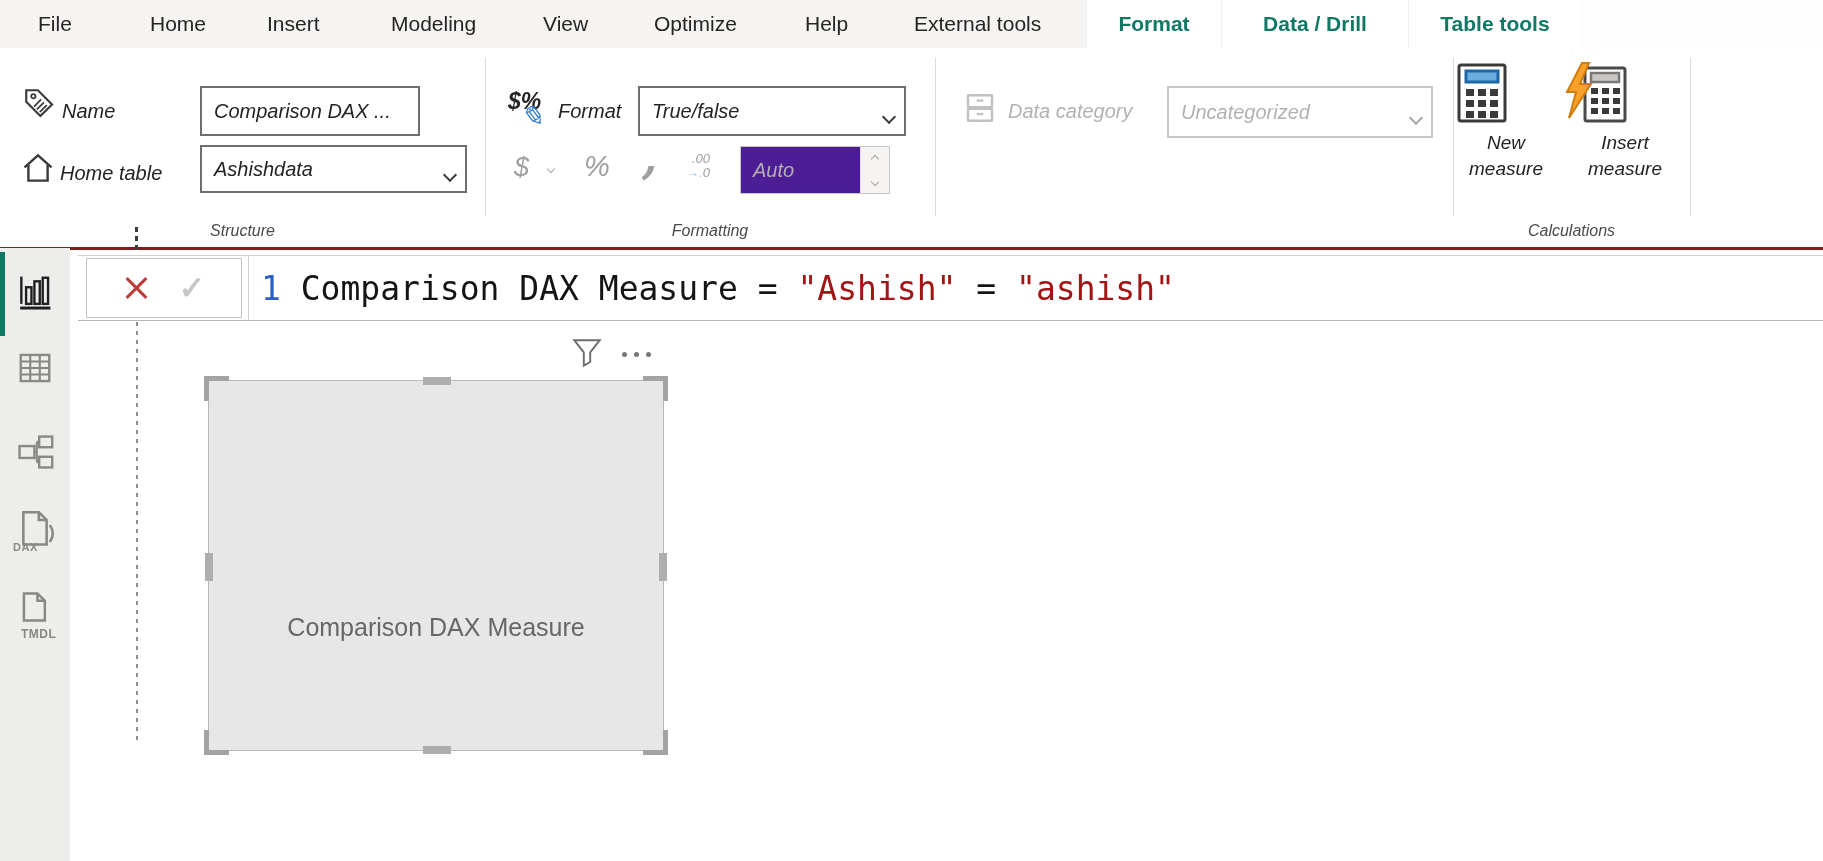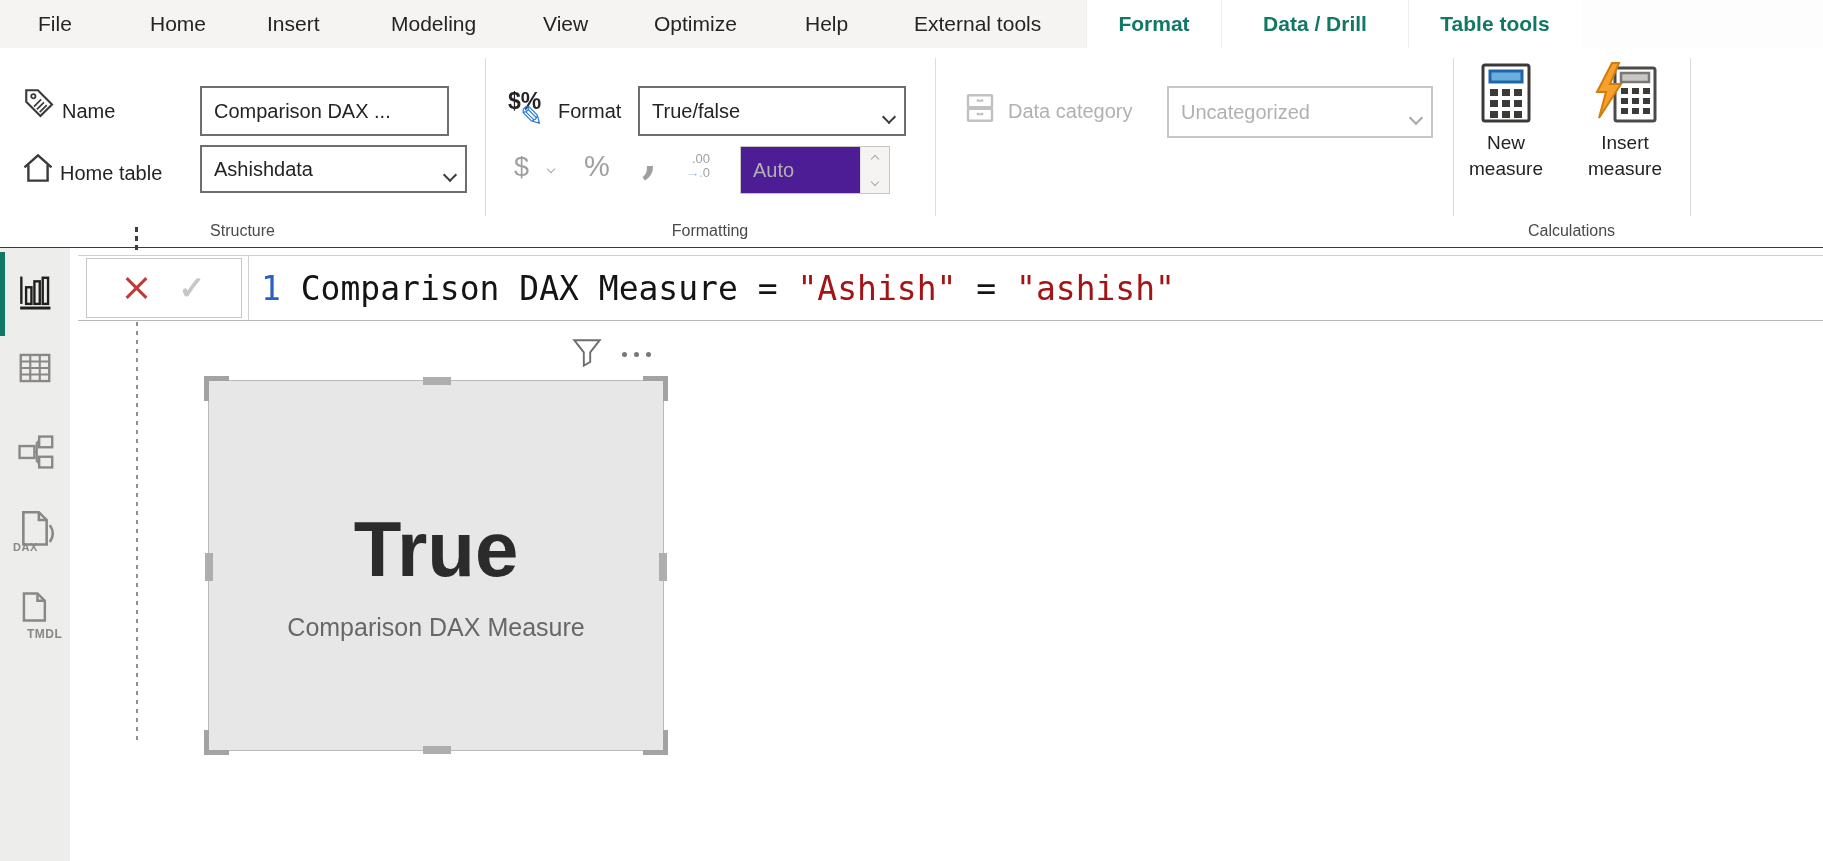--- a/index.html
+++ b/index.html
@@ -11,21 +11,21 @@
   .menubar{position:absolute;top:0;left:0;width:100%;height:48px;background:#f5f4f3;}
   .menu-item{position:absolute;top:0;height:48px;display:flex;align-items:center;
              font-size:21px;color:#252423;white-space:nowrap;cursor:default;}
   .ctx-bg{position:absolute;top:0;left:1086px;right:0;height:48px;background:#fdfdfd;}
   .ctx-tab{position:absolute;top:0;height:48px;display:flex;align-items:center;justify-content:center;
            font-size:21px;font-weight:700;color:#117865;background:#ffffff;
            border-left:1px solid #eeeeee;white-space:nowrap;}
 
   
   .ribbon{position:absolute;top:48px;left:0;width:100%;height:199px;background:#fff;
-          border-bottom:1px solid #7f1d1d;}
+          border-bottom:3px solid #7f1d1d;font-style:italic;}
   .group-divider{position:absolute;top:10px;width:1px;height:158px;background:#dcdcdc;}
   .group-label{position:absolute;top:174px;height:22px;font-size:16px;color:#4a4a4a;
                text-align:center;}
   .lbl{position:absolute;height:46px;display:flex;align-items:center;font-size:20px;color:#252423;}
   .lbl.dis{color:#b3b1af;}
   .input,.select{position:absolute;background:#fff;border:2px solid #6e6e6e;box-sizing:border-box;
           display:flex;align-items:center;padding:0 12px;font-size:20px;color:#252423;}
   .select{padding-right:34px;}
   .select .chev-wrap{position:absolute;right:10px;top:50%;margin-top:-7px;}
   .select.dis,.input.dis{border-color:#c8c6c4;color:#b3b1af;}
@@ -41,21 +41,21 @@
   .dec{position:absolute;left:676px;top:104px;font-size:13px;line-height:14px;color:#a19f9d;
        text-align:right;width:34px;}
   .dec .dec-b{display:block;}
   .dec .dec-b::first-letter{color:#9cc0e8;}
   .spinbox{position:absolute;left:740px;top:98px;width:150px;height:48px;box-sizing:border-box;
            border:1px solid #c8c6c4;background:#4c1d95;display:flex;align-items:center;}
   .spinbox .val{flex:1;padding-left:12px;font-size:20px;color:#b3b1af;}
   .spinbox .arrows{width:28px;height:100%;border-left:1px solid #e1dfdd;display:flex;
            flex-direction:column;}
   .spinbox .arrows div{flex:1;display:flex;align-items:center;justify-content:center;background:#f5f4f3;}
-  .calcbtn{position:absolute;top:14px;display:flex;flex-direction:column;align-items:center;
+  .calcbtn{position:absolute;top:14px;display:flex;flex-direction:column;
            font-size:19px;line-height:26px;color:#252423;text-align:center;}
   .calcbtn svg{margin-bottom:6px;}
 
   
   .formula{position:absolute;top:255px;left:78px;right:0;height:66px;background:#fff;
            border-top:1px solid #d2d0ce;border-bottom:1px solid #b9b7b5;box-sizing:border-box;}
   .fx-buttons{position:absolute;left:8px;top:2px;width:154px;height:58px;border:1px solid #c8c6c4;
            background:#fff;display:flex;align-items:center;justify-content:center;gap:30px;}
   .xmark{position:relative;width:26px;height:26px;}
   .xmark::before,.xmark::after{content:"";position:absolute;left:12px;top:-1px;width:3px;height:28px;
@@ -123,21 +123,21 @@
   </div>
 
   <div class="ribbon">
 
     <svg class="abs" style="left:22px;top:38px" width="34" height="34" viewBox="0 0 24 24">
       <path d="M3 3 h8.2 l10 10 -8.2 8.2 -10 -10 z" fill="none" stroke="#3b3a39" stroke-width="1.5"></path>
       <circle cx="8" cy="7.2" r="1.5" fill="none" stroke="#3b3a39" stroke-width="1.3"></circle>
       <path d="M8.5 14.5 l5-5 M10.5 16.5 l5-5 M12.5 18.5 l5-5" fill="none" stroke="#3b3a39" stroke-width="1.2"></path>
     </svg>
     <div class="lbl" style="left:62px;top:40px">Name</div>
-    <div class="input" style="left:200px;top:38px;width:249px;height:50px">Comparison DAX ...</div>
+    <div class="input" style="left:200px;top:38px;width:220px;height:50px">Comparison DAX ...</div>
 
     <svg class="abs" style="left:20px;top:102px" width="36" height="36" viewBox="0 0 24 24">
       <path d="M3 11.6 L12 3.6 L21 11.6" fill="none" stroke="#3b3a39" stroke-width="1.6"></path>
       <path d="M5.6 9.8 V20.4 H18.4 V9.8" fill="none" stroke="#3b3a39" stroke-width="1.6"></path>
     </svg>
     <div class="lbl" style="left:60px;top:102px">Home table</div>
     <div class="select" style="left:200px;top:97px;width:267px;height:48px">
       <span>Ashishdata</span>
       <span class="chev-wrap"><i class="chev"></i></span>
     </div>
@@ -285,39 +285,38 @@
         <span class="pagelbl" style="position:absolute;left:0px;bottom:2px;font-size:11px">DAX</span>
       </div>
     </div>
 
     <div class="side-item" style="top:336px">
       <div style="position:relative;width:46px;height:50px">
         <svg width="34" height="32" viewBox="0 0 26 26" style="position:absolute;left:6px;top:0">
           <path d="M4 2 H15 L21 8 V24 H4 Z" fill="none" stroke="#8a8886" stroke-width="2"></path>
           <path d="M15 2 V8 H21" fill="none" stroke="#8a8886" stroke-width="2"></path>
         </svg>
-        <span class="pagelbl" style="position:absolute;left:15px;bottom:0;font-size:12px">TMDL</span>
+        <span class="pagelbl" style="position:absolute;left:9px;bottom:0;font-size:12px">TMDL</span>
       </div>
     </div>
   </div>
 
   <div class="ticktop"></div>
   <div class="dotline"></div>
 
   <svg class="abs" style="left:571px;top:337px" width="32" height="34" viewBox="0 0 30 32">
     <path d="M3 3 H27 L18 14.5 V23.5 L12 27 V14.5 Z" fill="none" stroke="#6e6e6e" stroke-width="1.8"></path>
   </svg>
   <div class="dots">
       <i></i>
       <i></i>
       <i></i>
     </div>
 
   <div class="card">
-    <div class="card-value">True</div>
     <div class="card-label">Comparison DAX Measure</div>
     <span class="hbr tl"></span>
     <span class="hbr tr"></span>
     <span class="hbr bl"></span>
     <span class="hbr br"></span>
     <span class="hmid t"></span>
     <span class="hmid b"></span>
     <span class="hmid l"></span>
     <span class="hmid r"></span>
   </div>

